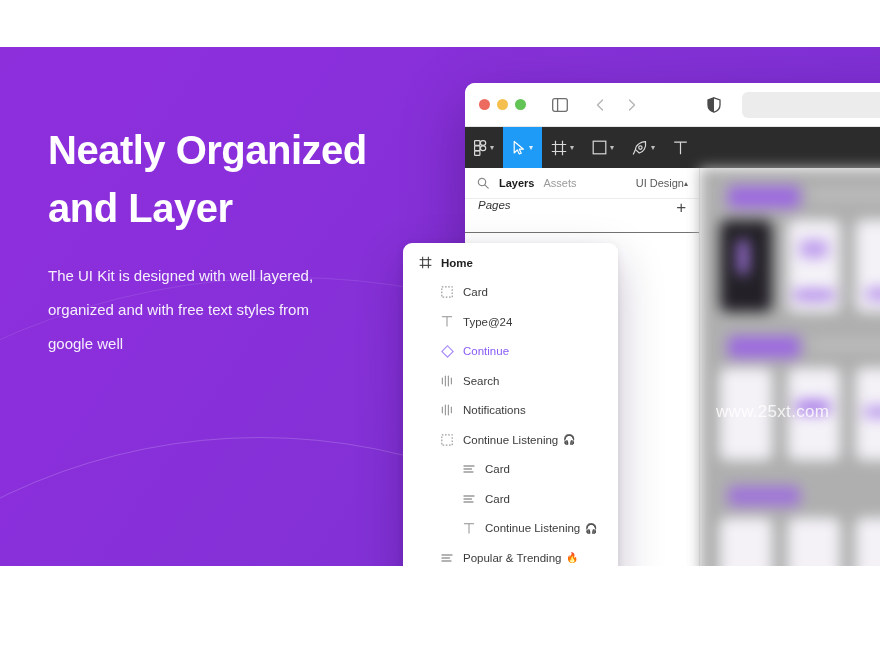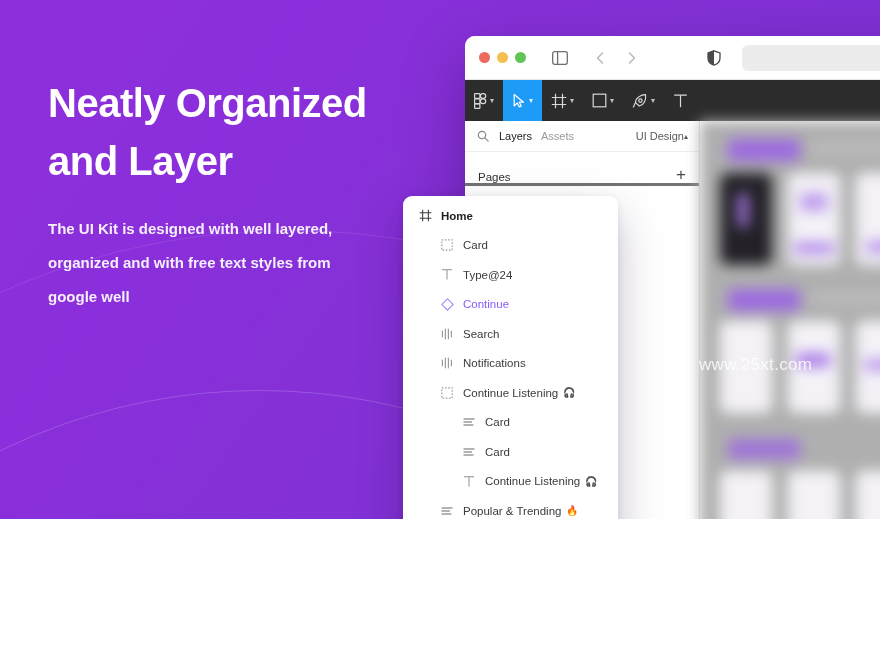--- a/index.html
+++ b/index.html
@@ -8,20 +8,21 @@
     overflow: hidden;
     font-family: "Liberation Sans", sans-serif;
   }
 
   
   #screen {
     position: relative;
     width: 880px; height: 519px;
     background: linear-gradient(125deg, #8E2FDC 0%, #8A2FDB 25%, #8331D6 55%, #7C2FD2 100%);
     overflow: hidden;
+    margin-top: 47px;
   }
 
   
   .arc {
     position: absolute;
     border-radius: 50%;
     border: 1px solid rgba(255,255,255,0.18);
     pointer-events: none;
   }
   .arc.a1 { width: 1180px; height: 1180px; left: -330px; top: 390px; }
@@ -38,21 +39,21 @@
     font-size: 40px;
     line-height: 58px;
     font-weight: 700;
     letter-spacing: -0.5px;
   }
   #hero p {
     margin-top: 22px;
     color: rgba(255,255,255,0.92);
     font-size: 15px;
     line-height: 34px;
-    font-weight: 700;
+    font-weight: 400;
   }
 
   
   #window {
     position: absolute;
     left: 465px; top: 36px;
     width: 500px; height: 591px;
     background: #ffffff;
     border-radius: 10px 0 0 0;
     overflow: hidden;
@@ -122,33 +123,33 @@
     position: relative;
   }
   #panel-tabs {
     height: 31px;
     display: flex; align-items: center;
     padding: 0 11px;
     gap: 9px;
     border-bottom: 1px solid #ececec;
     font-size: 11px;
   }
-  #tab-layers { font-weight: 400; color: #1a1a1a; }
+  #tab-layers { font-weight: 700; color: #1a1a1a; }
   #tab-assets { color: #9a9a9a; }
   #page-select {
     margin-left: auto;
     display: flex; align-items: center; 
     color: #5a5a5a; font-size: 11px;
   }
   #pages-row {
     height: 34px;
-    display: flex; align-items: flex-end;
+    display: flex; align-items: flex-start;
     padding: 0 13px;
-    border-bottom: 3px solid #737373;
-    font-size: 11.5px; color: #333;
+    border-bottom: 1px solid #737373;
+    font-size: 11.5px; color: #333; font-style: italic;
   }
   #pages-add { margin-left: auto; font-size: 17px; color: #4a4a4a; line-height: 1; }
 
   
   #bg-layers { padding-top: 4px; }
   .bg-row {
     display: flex; align-items: center; gap: 9px;
     height: 27px; padding-left: 17px;
     font-size: 11.5px; font-weight: 700; color: #2a2a2a;
   }
@@ -163,21 +164,21 @@
   }
   .mock { position: absolute; border-radius: 7px; }
   .mock.dark { background: #232127; }
   .mock.light { background: #f4f2f7; }
   .mock.band { background: #9C6AE0; border-radius: 4px; }
   .mock.gband { background: #BFBFBF; border-radius: 3px; }
   .mock.accent { background: #A779E8; border-radius: 3px; }
 
   #watermark {
     position: absolute;
-    left: 699px; top: 355px;
+    left: 716px; top: 355px;
     color: rgba(255,255,255,0.82);
     font-size: 17px;
     letter-spacing: 0.3px;
     z-index: 6;
     pointer-events: none;
   }
 
   
   #popup {
     position: absolute;

